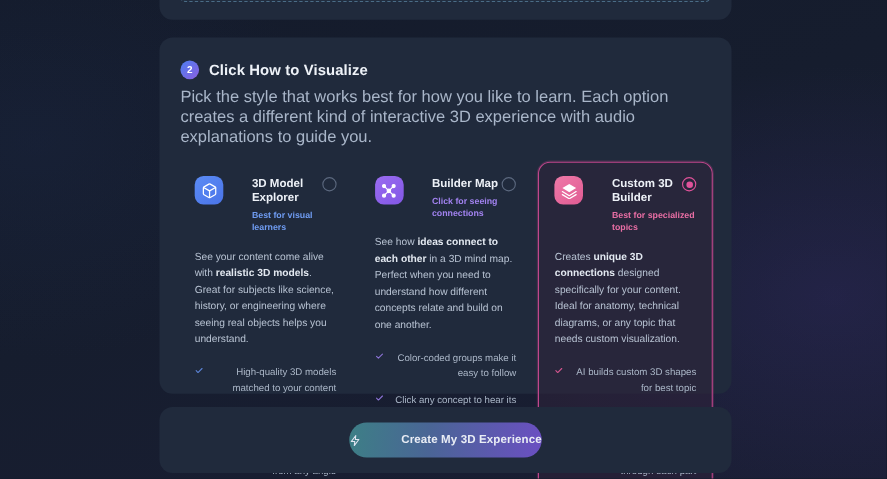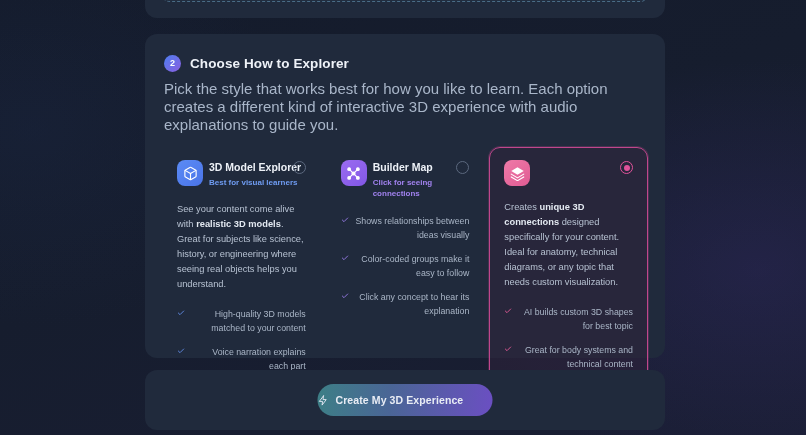--- a/index.html
+++ b/index.html
@@ -69,21 +69,21 @@
     border:1px solid transparent;
     border-radius:11px;
     min-height:208px;
   }
   .card.selected {
     border-color:#c0468c;
     background:rgba(48,34,58,0.55);
     box-shadow:0 0 0 1px rgba(192,70,140,0.25);
   }
 
-  .card-head { display:flex; align-items:flex-start; gap:6px; position:relative; }
+  .card-head { display:flex; align-items:flex-start; gap:26px; position:relative; }
   .card-icon {
     width:26px; height:26px; flex:0 0 26px;
     border-radius:8px;
     display:flex; align-items:center; justify-content:center;
   }
   .icon-blue  { background:linear-gradient(140deg,#5b8bf5,#4a74e8); }
   .icon-purple{ background:linear-gradient(140deg,#9a6cf0,#8257e6); }
   .icon-pink  { background:linear-gradient(140deg,#ef7aa8,#e05b93); }
   .card-icon svg { width:15px; height:15px; display:block; }
 
@@ -127,40 +127,40 @@
   #cta-panel { left:145px; top:370px; width:520px; height:60px; }
   #cta-button {
     position:absolute; left:50%; top:50%;
     transform:translate(-50%,-50%);
     width:175px; height:32px;
     border-radius:16px;
     border:none;
     background:linear-gradient(95deg,#3d7f86 0%,#4a6596 42%,#6b4fc2 100%);
     color:#e9edf5; font-size:10.5px; font-weight:bold;
     font-family:"Liberation Sans", sans-serif;
-    display:flex; align-items:center; justify-content:flex-start; gap:7px;
+    display:flex; align-items:center; justify-content:space-between; gap:7px;
     cursor:pointer;
     letter-spacing:.1px;
   }
   #cta-button svg { width:11px; height:11px; display:block; }
 </style>
 </head>
 <body>
 
 <div id="page">
 
   <div class="panel" id="top-panel">
     <div id="dashed-box"></div>
   </div>
 
   <div class="panel" id="step-panel">
 
     <div id="step-head">
       <div id="step-badge">2</div>
-      <div id="step-title">Choose How to Explorer</div>
+      <div id="step-title">Click How to Visualize</div>
     </div>
 
     <div id="step-sub">Pick the style that works best for how you like to learn. Each option creates a different kind of interactive 3D experience with audio explanations to guide you.</div>
 
     <div id="cards">
         <div class="card">
           <div class="card-head">
             <div class="card-icon icon-blue">
               <svg viewBox="0 0 24 24" fill="none" stroke="#ffffff" stroke-width="1.8" stroke-linecap="round" stroke-linejoin="round">
                 <path d="M21 16V8a2 2 0 0 0-1-1.73l-7-4a2 2 0 0 0-2 0l-7 4A2 2 0 0 0 3 8v8a2 2 0 0 0 1 1.73l7 4a2 2 0 0 0 2 0l7-4A2 2 0 0 0 21 16z"></path>
@@ -216,29 +216,22 @@
                 <line x1="6.6" y1="17.4" x2="10.2" y2="13.8"></line>
                 <line x1="17.4" y1="17.4" x2="13.8" y2="13.8"></line>
               </svg>
             </div>
             <div class="card-titles">
               <div class="card-title">Builder Map</div>
               <div class="card-tag tag-purple">Click for seeing connections</div>
             </div>
             <div class="radio"></div>
           </div>
+          <div class="card-desc">See how <b>ideas connect to each other</b> in a 3D mind map. Perfect when you need to understand how different concepts relate and build on one another.</div>
           <div class="feature-list">
-            <div class="feature">
-              <span class="check">
-                <svg viewBox="0 0 24 24" fill="none" stroke="#8d74d8" stroke-width="3" stroke-linecap="round" stroke-linejoin="round">
-                  <polyline points="20 6 9 17 4 12"></polyline>
-                </svg>
-              </span>
-              <span class="feature-text">Shows relationships between ideas visually</span>
-            </div>
             <div class="feature">
               <span class="check">
                 <svg viewBox="0 0 24 24" fill="none" stroke="#8d74d8" stroke-width="3" stroke-linecap="round" stroke-linejoin="round">
                   <polyline points="20 6 9 17 4 12"></polyline>
                 </svg>
               </span>
               <span class="feature-text">Color-coded groups make it easy to follow</span>
             </div>
             <div class="feature">
               <span class="check">
@@ -251,20 +244,24 @@
           </div>
         </div>
         <div class="card selected">
           <div class="card-head">
             <div class="card-icon icon-pink">
               <svg viewBox="0 0 24 24" fill="none" stroke="#ffffff" stroke-width="1.8" stroke-linecap="round" stroke-linejoin="round">
                 <polygon points="12 2 22 8 12 14 2 8 12 2" fill="#ffffff" stroke="none"></polygon>
                 <polyline points="2 13 12 19 22 13"></polyline>
                 <polyline points="2 17.5 12 23.5 22 17.5"></polyline>
               </svg>
+            </div>
+            <div class="card-titles">
+              <div class="card-title">Custom 3D Builder</div>
+              <div class="card-tag tag-pink">Best for specialized topics</div>
             </div>
             <div class="radio on"></div>
           </div>
           <div class="card-desc">Creates <b>unique 3D connections</b> designed specifically for your content. Ideal for anatomy, technical diagrams, or any topic that needs custom visualization.</div>
           <div class="feature-list">
             <div class="feature">
               <span class="check">
                 <svg viewBox="0 0 24 24" fill="none" stroke="#d4558f" stroke-width="3" stroke-linecap="round" stroke-linejoin="round">
                   <polyline points="20 6 9 17 4 12"></polyline>
                 </svg>

